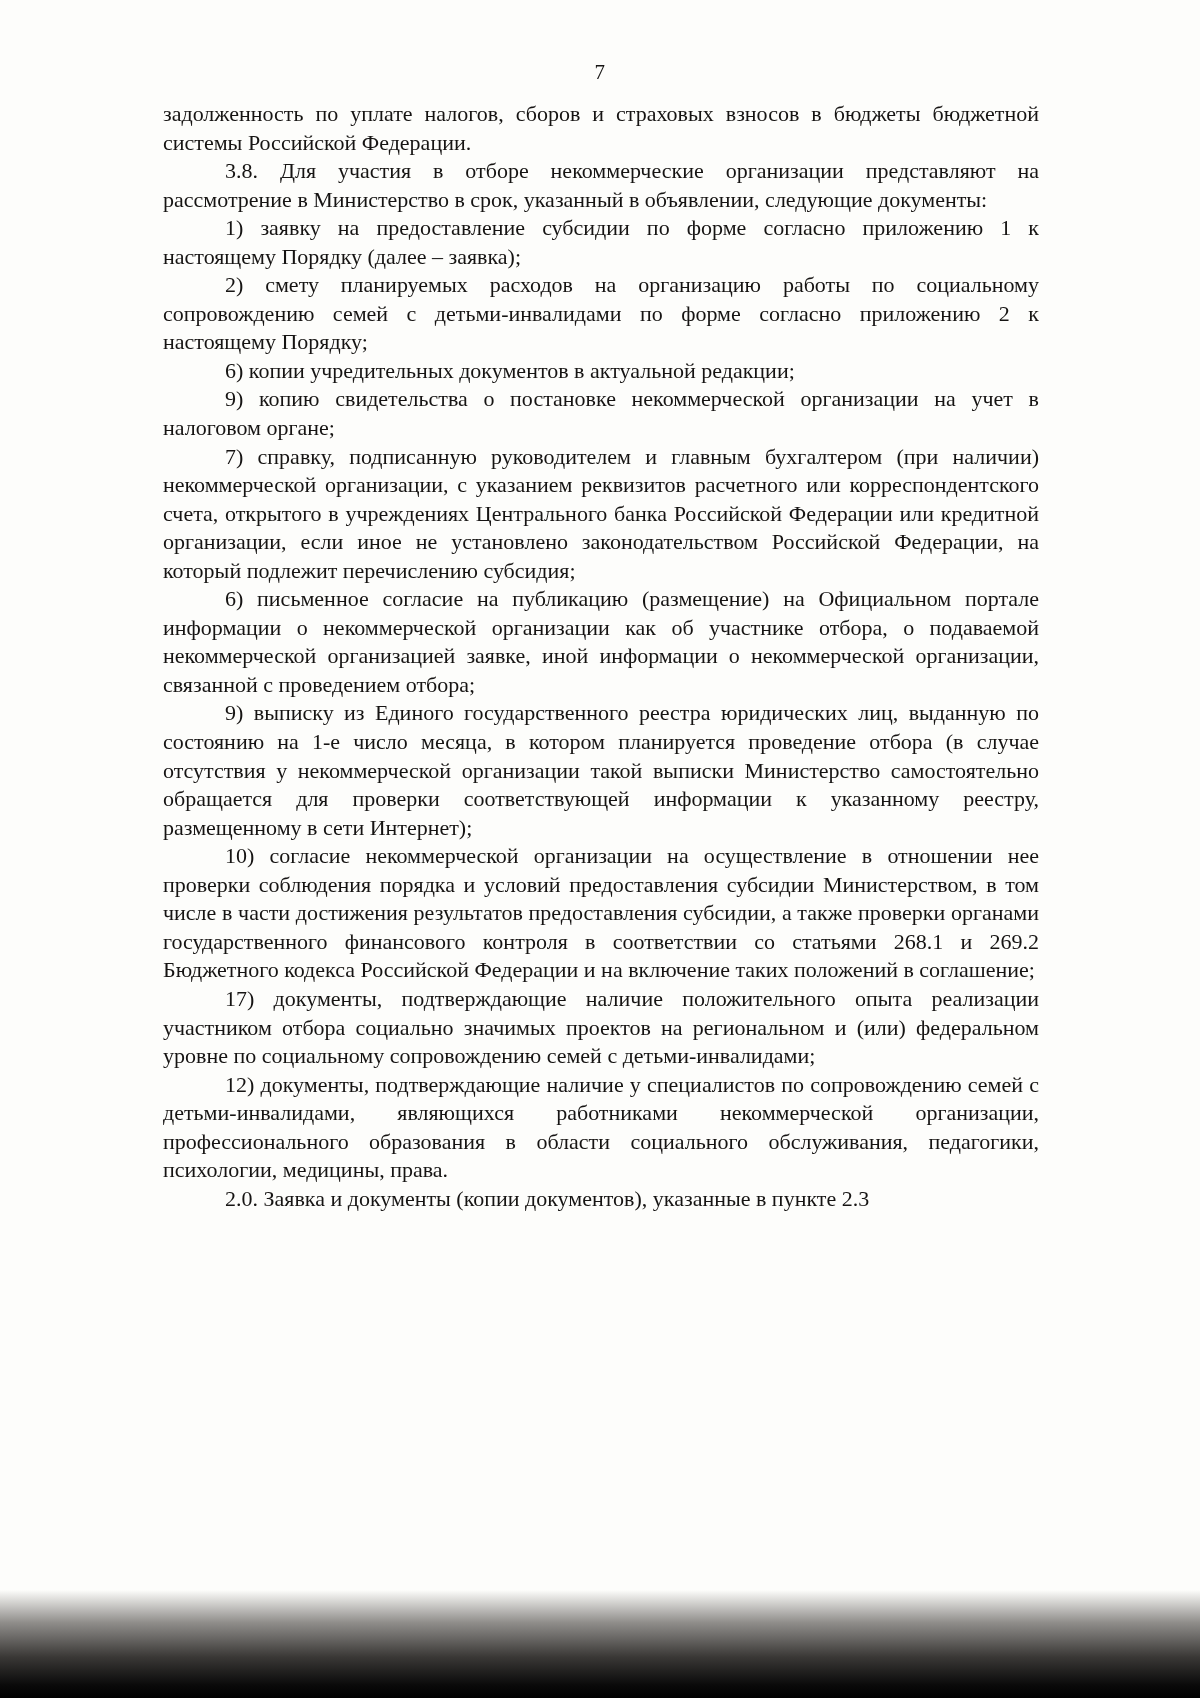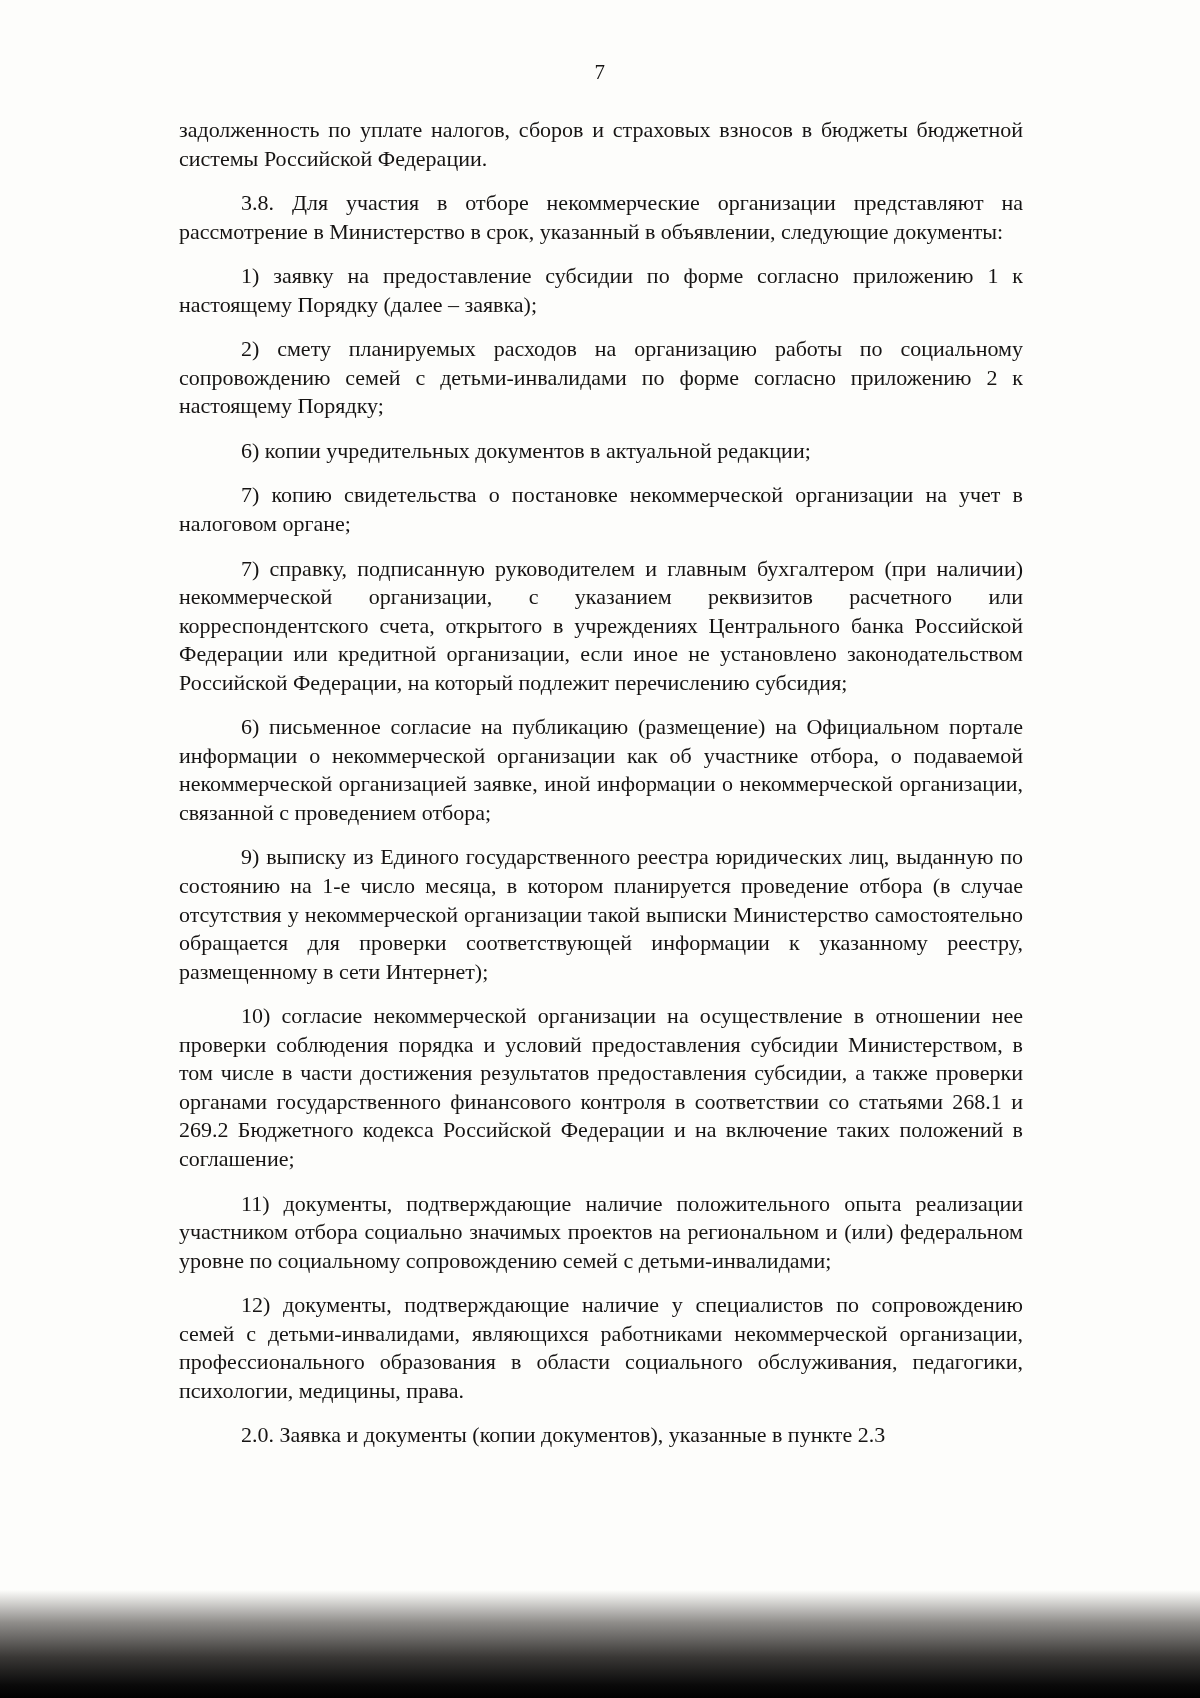--- a/index.html
+++ b/index.html
@@ -31,21 +31,21 @@
   .content {
     position: absolute;
     top: 100px;
     left: 163px;
     width: 876px;
     font-size: 22px;
     line-height: 28.55px;
     text-align: justify;
   }
   .content p {
-    margin: 16px;
+    margin: 0;
     text-indent: 62px;
   }
   .content p.no-indent {
     text-indent: 0;
   }
   .scan-edge {
     position: absolute;
     left: 0;
     bottom: 0;
     width: 100%;
@@ -65,24 +65,24 @@
 
 <div class="page">
   <div class="page-number">7</div>
 
   <div class="content">
     <p class="no-indent">задолженность по уплате налогов, сборов и страховых взносов в бюджеты бюджетной системы Российской Федерации.</p>
     <p>3.8. Для участия в отборе некоммерческие организации представляют на рассмотрение в Министерство в срок, указанный в объявлении, следующие документы:</p>
     <p>1) заявку на предоставление субсидии по форме согласно приложению 1 к настоящему Порядку (далее – заявка);</p>
     <p>2) смету планируемых расходов на организацию работы по социальному сопровождению семей с детьми-инвалидами по форме согласно приложению 2 к настоящему Порядку;</p>
     <p>6) копии учредительных документов в актуальной редакции;</p>
-    <p>7) копию свидетельства о постановке некоммерческой организации на учет в налоговом органе;</p>
+    <p>9) копию свидетельства о постановке некоммерческой организации на учет в налоговом органе;</p>
     <p>7) справку, подписанную руководителем и главным бухгалтером (при наличии) некоммерческой организации, с указанием реквизитов расчетного или корреспондентского счета, открытого в учреждениях Центрального банка Российской Федерации или кредитной организации, если иное не установлено законодательством Российской Федерации, на который подлежит перечислению субсидия;</p>
     <p>6) письменное согласие на публикацию (размещение) на Официальном портале информации о некоммерческой организации как об участнике отбора, о подаваемой некоммерческой организацией заявке, иной информации о некоммерческой организации, связанной с проведением отбора;</p>
     <p>9) выписку из Единого государственного реестра юридических лиц, выданную по состоянию на 1-е число месяца, в котором планируется проведение отбора (в случае отсутствия у некоммерческой организации такой выписки Министерство самостоятельно обращается для проверки соответствующей информации к указанному реестру, размещенному в сети Интернет);</p>
     <p>10) согласие некоммерческой организации на осуществление в отношении нее проверки соблюдения порядка и условий предоставления субсидии Министерством, в том числе в части достижения результатов предоставления субсидии, а также проверки органами государственного финансового контроля в соответствии со статьями 268.1 и 269.2 Бюджетного кодекса Российской Федерации и на включение таких положений в соглашение;</p>
-    <p>11) документы, подтверждающие наличие положительного опыта реализации участником отбора социально значимых проектов на региональном и (или) федеральном уровне по социальному сопровождению семей с детьми-инвалидами;</p>
+    <p>17) документы, подтверждающие наличие положительного опыта реализации участником отбора социально значимых проектов на региональном и (или) федеральном уровне по социальному сопровождению семей с детьми-инвалидами;</p>
     <p>12) документы, подтверждающие наличие у специалистов по сопровождению семей с детьми-инвалидами, являющихся работниками некоммерческой организации, профессионального образования в области социального обслуживания, педагогики, психологии, медицины, права.</p>
     <p>2.0. Заявка и документы (копии документов), указанные в пункте 2.3</p>
   </div>
 
   <div class="scan-edge"></div>
 </div>
 
 </body></html>

